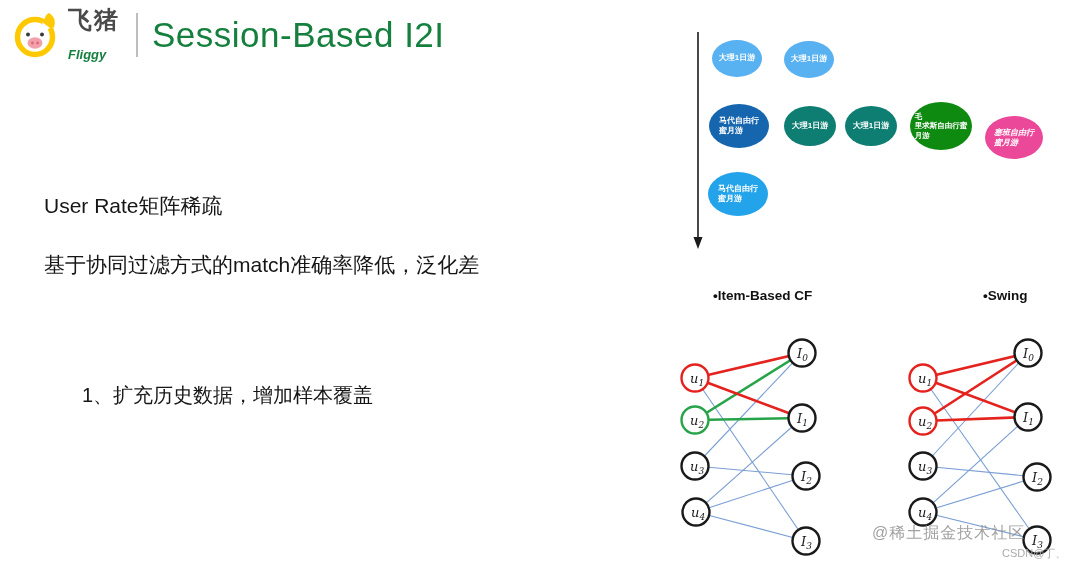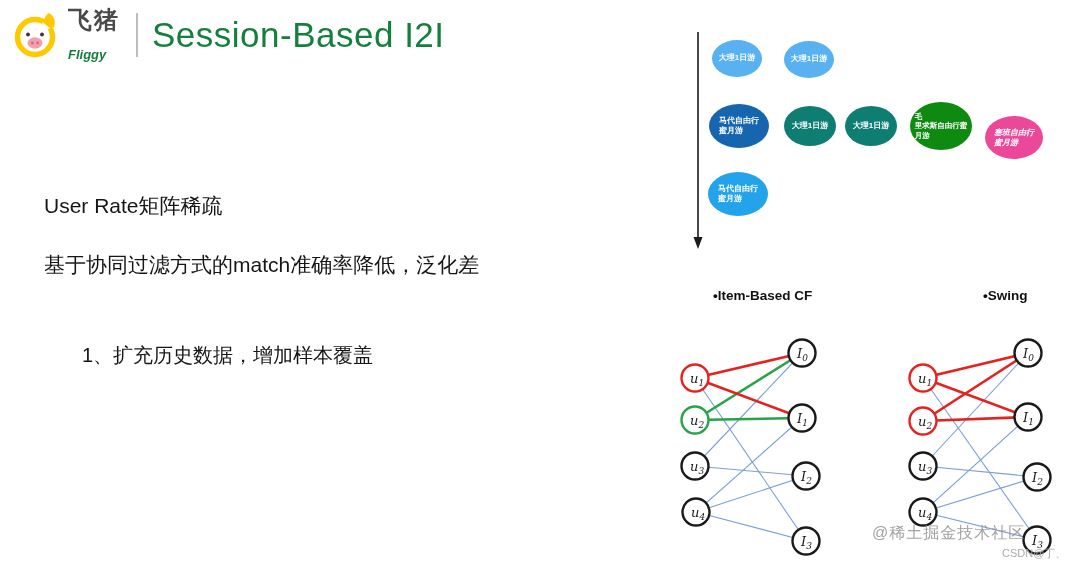--- a/index.html
+++ b/index.html
@@ -14,21 +14,21 @@
   .brand-cn { font-size:24px; font-weight:bold; color:#4a4a4a; letter-spacing:2px; }
   .brand-en { font-size:13px; font-weight:bold; font-style:italic; color:#15803d; margin-top:16px; }
   .hdr-divider { width:2px; height:44px; background:#bdbdbd; margin:0 14px 0 2px; }
   .page-title { font-size:35px; font-weight:normal; color:#15803d; letter-spacing:0.5px; }
 
   
   .txt { position:absolute; color:#161616; }
   .t-line1 { left:44px; top:192px; font-size:21px; }
   .t-line2 { left:44px; top:251px; font-size:21px; }
   .t-sol   { left:50px; top:330px; font-size:20px; }
-  .t-item1 { left:82px; top:342px; font-size:20px; }
+  .t-item1 { left:82px; top:382px; font-size:20px; }
   .t-item2 { left:82px; top:393px; font-size:20px; }
 
   
   .arrow-svg { position:absolute; left:690px; top:30px; }
 
   
   .bubble { position:absolute; border-radius:50%; color:#fff; display:flex; align-items:center;
             justify-content:center; text-align:left; white-space:pre-line; line-height:1.25;
             font-weight:bold; }
 

